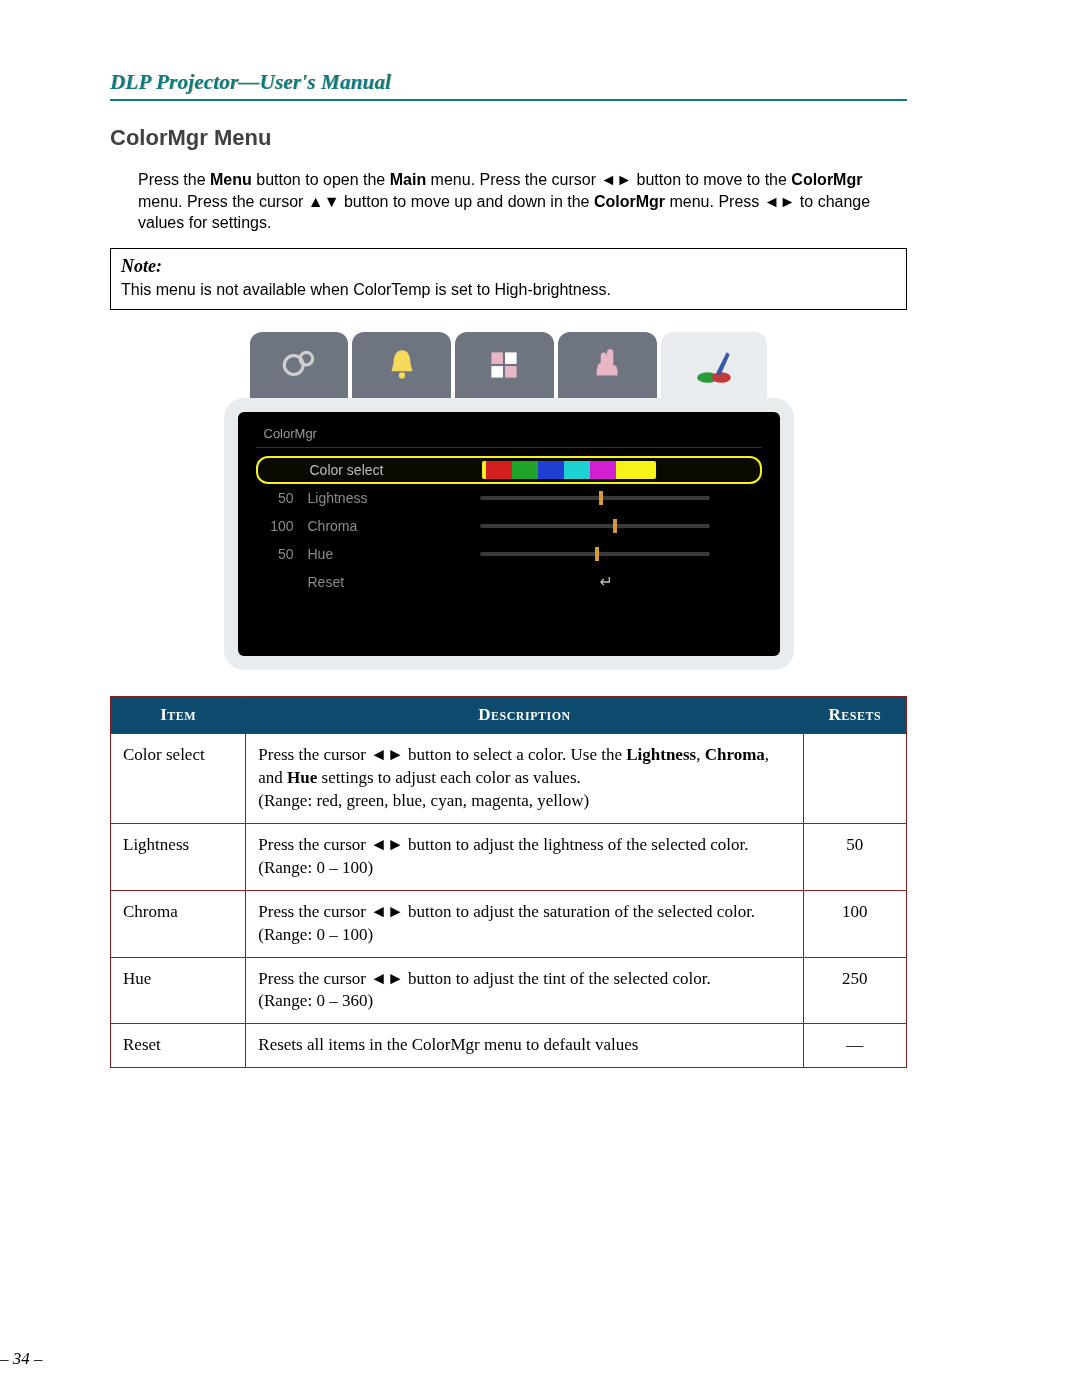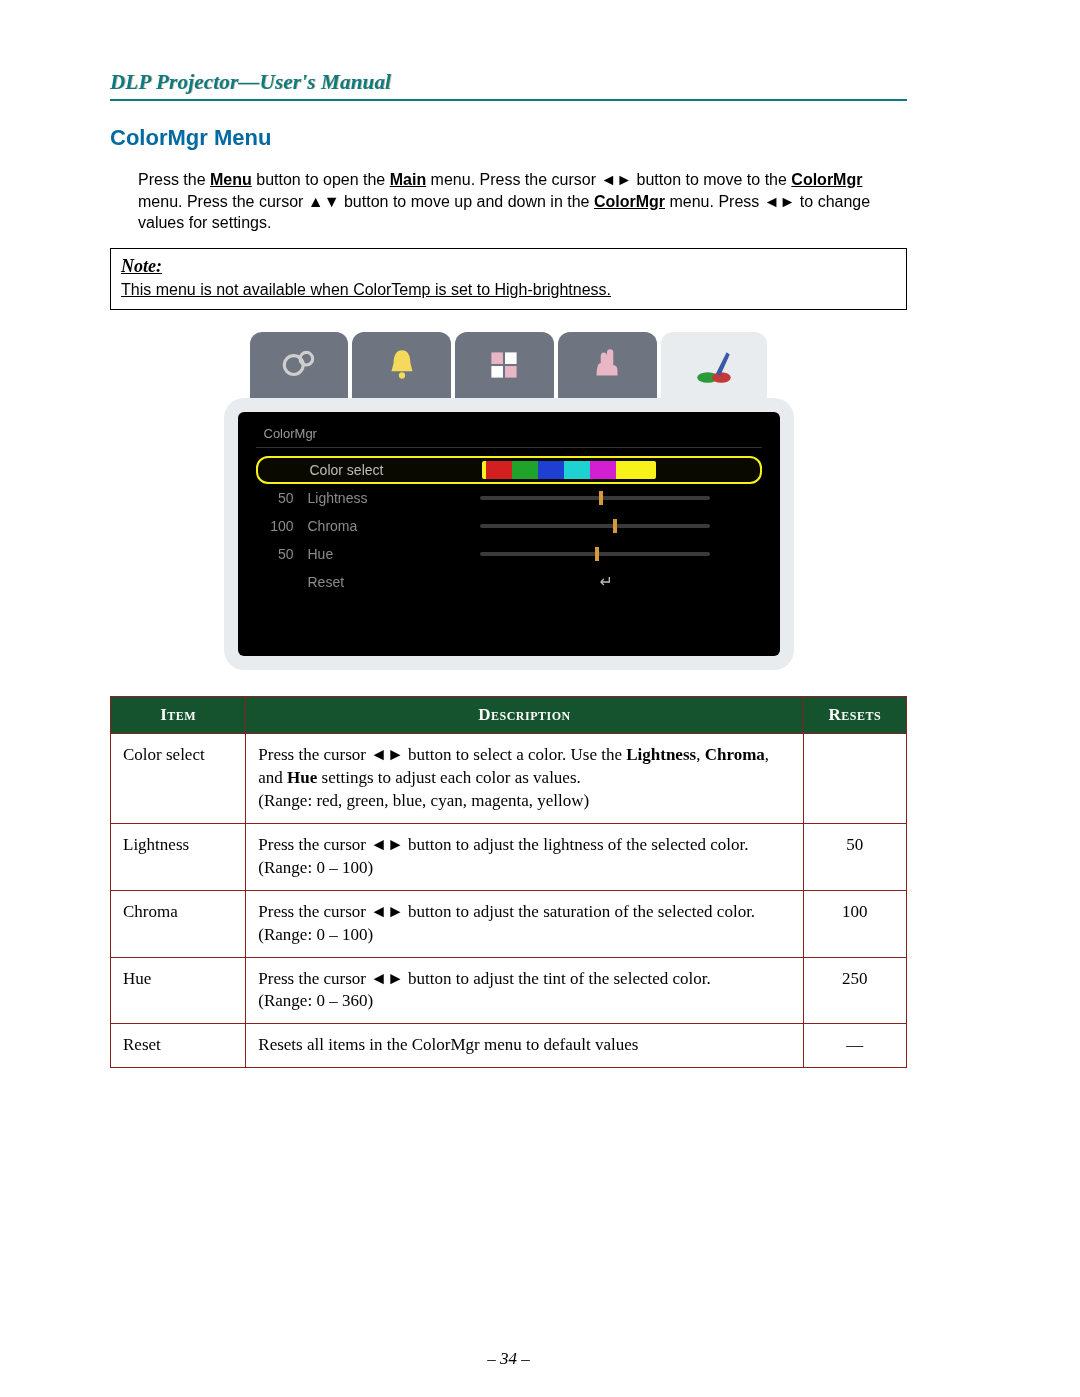--- a/index.html
+++ b/index.html
@@ -25,38 +25,37 @@
     color: #0c7a83;
     text-shadow: 1px 0 0 rgba(160,140,90,0.6);
     letter-spacing: 0.2px;
   }
   .doc-rule {
     border: none;
     border-top: 2px solid #0c7a83;
     margin: 4px 0 24px 0;
   }
   .section-title {
-    color: #0369a1;
+    color: #404040;
     font-weight: bold;
     font-size: 22px;
     margin: 0 0 18px 0;
   }
   .body-para {
     margin: 0 0 14px 28px;
     font-size: 16px;
     line-height: 1.35;
   }
-  .body-para b { font-weight: bold; text-decoration: underline; }
+  .body-para b { font-weight: bold; }
   .note-box {
     border: 1.5px solid #000;
     padding: 6px 10px 8px 10px;
     margin: 8px 0 22px 0;
     font-size: 16px;
     line-height: 1.3;
-    text-decoration: underline;
   }
   .note-label {
     font-family: "Times New Roman", Times, serif;
     font-style: italic;
     font-weight: bold;
     font-size: 18px;
     display: block;
     margin-bottom: 2px;
   }
 
@@ -135,42 +134,41 @@
 
   
   table.desc {
     width: 100%;
     border-collapse: collapse;
     border: 1.5px solid #8a1f1f;
     font-family: "Times New Roman", Times, serif;
     font-size: 17px;
   }
   table.desc th {
-    background: #14532d;
+    background: #0c4a6e;
     color: #fff;
     font-variant: small-caps;
     font-weight: bold;
     padding: 8px 10px;
     border: 1.5px solid #8a1f1f;
     text-align: center;
     letter-spacing: 0.5px;
   }
   table.desc td {
     border: 1.5px solid #8a1f1f;
     padding: 10px 12px;
     vertical-align: top;
     line-height: 1.35;
   }
   table.desc td.ctr { text-align: center; }
 
   .page-num {
     position: absolute;
     bottom: 28px;
     left: 0; right: 0;
-    text-align: center;
     font-family: "Times New Roman", Times, serif;
     font-style: italic;
     font-size: 17px;
   }
 </style>
 </head>
 <body>
 
 <div class="page">
 

